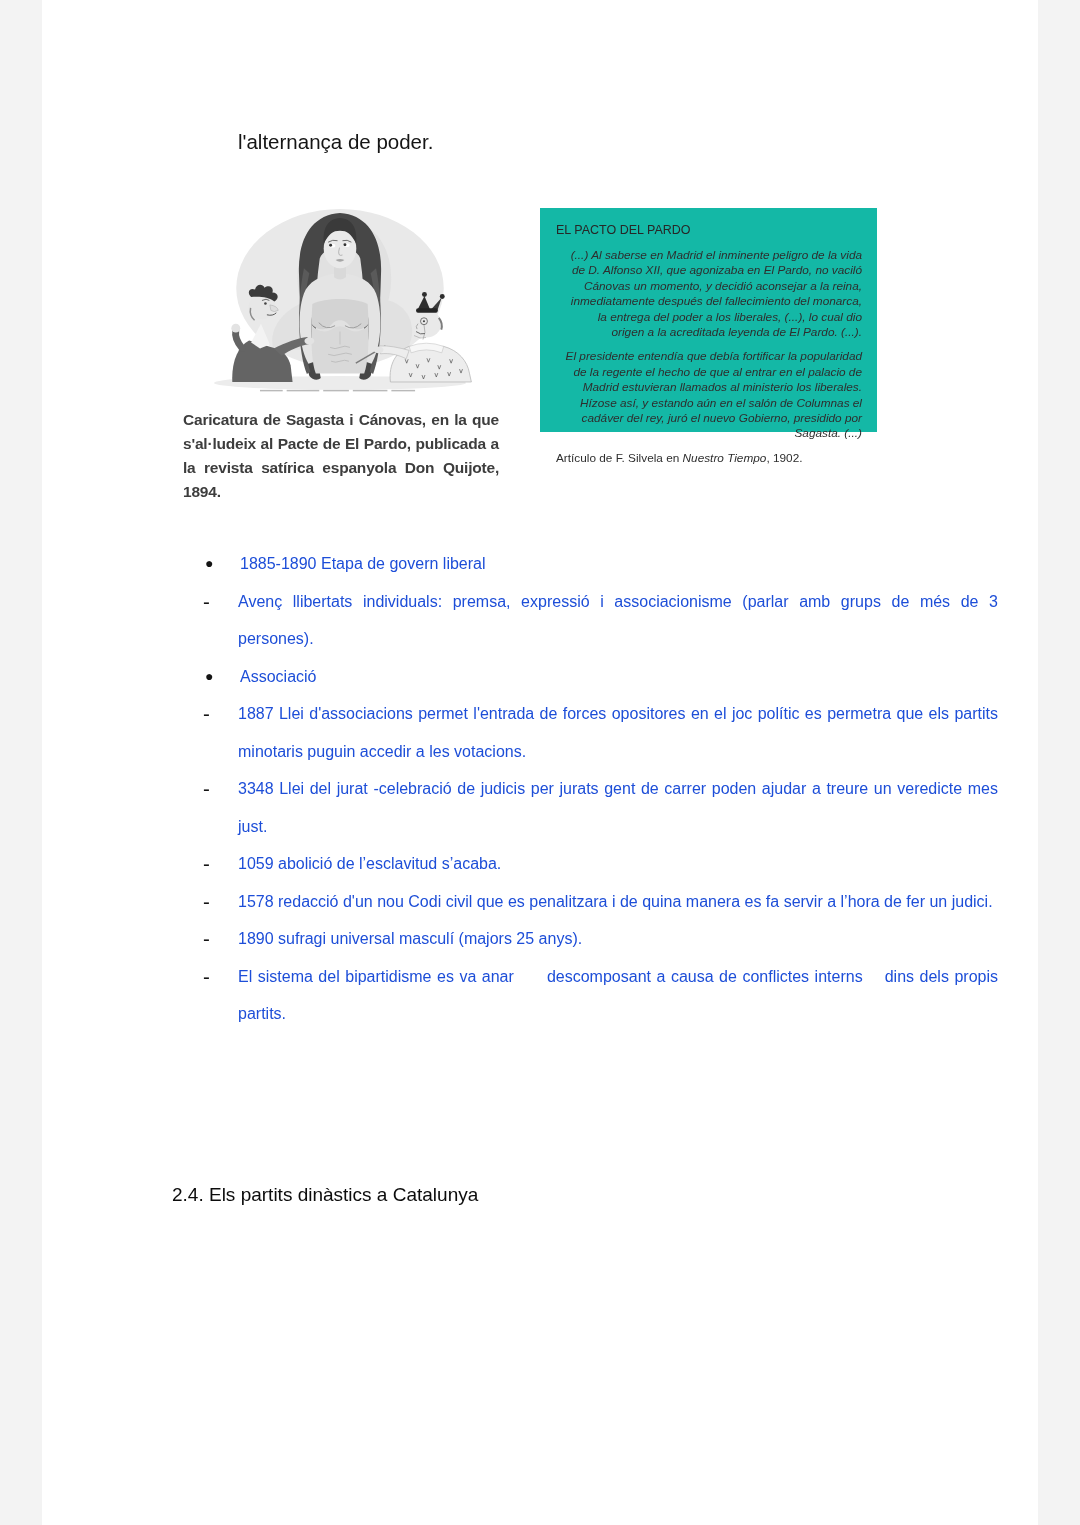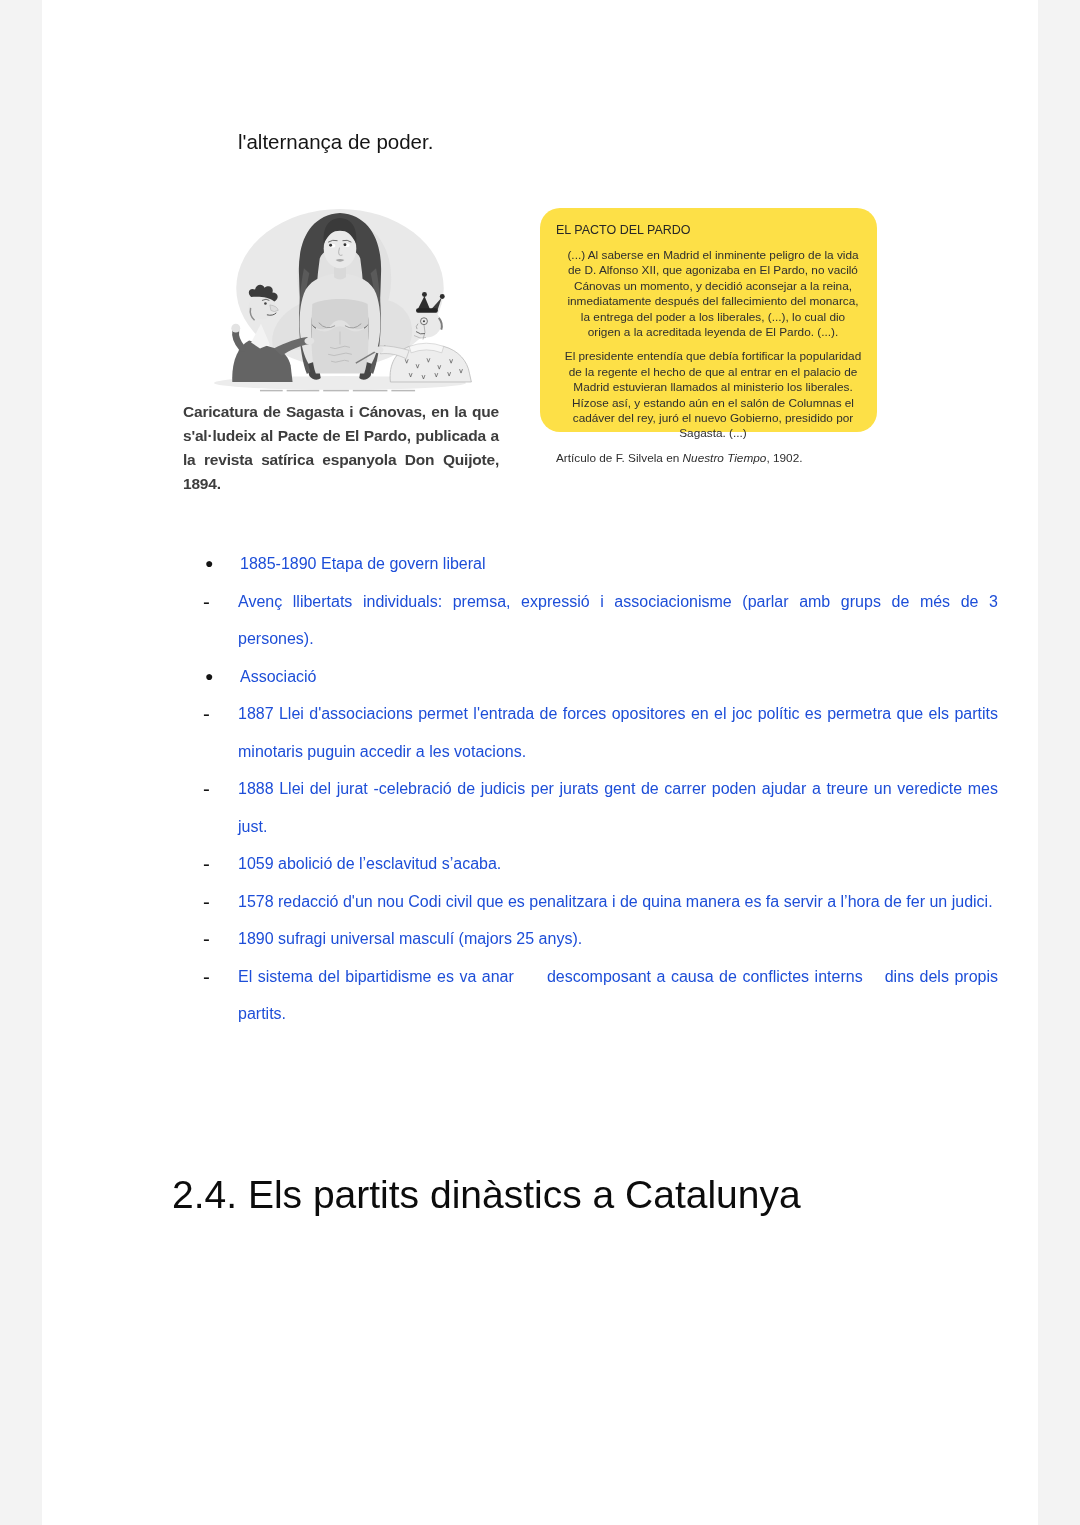--- a/index.html
+++ b/index.html
@@ -13,49 +13,49 @@
     overflow:hidden;
   }
   .intro{
     position:absolute;left:196px;top:128px;width:760px;
     font-size:20.5px;line-height:28px;color:#151515;
   }
   
   .figure{position:absolute;left:135px;top:199px;width:326px;}
   .figure svg{display:block;width:326px;height:198px;}
   .fig-caption{
-    margin-top:3px;margin-left:6px;width:316px;
+    margin-top:11px;margin-left:6px;width:316px;
     font-size:15.5px;line-height:24px;font-weight:bold;
     letter-spacing:-0.2px;color:#3d3d3d;text-align:justify;
   }
   
   .pacto{
     position:absolute;left:498px;top:208px;width:337px;height:224px;
     box-sizing:border-box;padding:15px 15px 10px 16px;
     color:#2e2e2e;
   }
   .pacto .title{font-size:12.5px;margin:0 0 11px 0;color:#272727;}
-  .pacto p{font-size:11.8px;line-height:15.4px;margin:0 0 9px 8px;text-align:center;}
+  .pacto p{font-size:11.8px;line-height:15.4px;margin:0 0 9px 8px;text-align:right;font-style:italic;}
   .pacto .attr{font-size:11.8px;text-align:left;margin:4px 2px 0 0;}
   .pacto .attr .src{font-style:italic;}
   
   .blist{position:absolute;left:161px;top:545px;width:795px;}
   .li{display:flex;align-items:flex-start;}
   .li-marker{
     width:35px;flex:0 0 35px;
     font-size:20.5px;line-height:37.5px;color:#141414;
   }
   .li-marker.bullet{font-size:14px;line-height:37.5px;padding-left:2px;}
   .li-text{
     flex:1;font-size:16px;line-height:37.5px;color:#1d4ed8;
     text-align:justify;
   }
   .heading2{
     position:absolute;left:130px;top:1176px;width:860px;
-    font-size:39px;line-height:38px;font-weight:400;color:#0c0c0c;
+    font-size:19px;line-height:38px;font-weight:400;color:#0c0c0c;
   }
 </style>
 </head>
 <body>
 
 <div class="page">
 
   <div class="intro">l'alternança de poder.</div>
 
   <div class="figure">
@@ -145,21 +145,21 @@
         <rect x="168" y="386" width="46" height="3"></rect>
         <rect x="222" y="386" width="66" height="3"></rect>
         <rect x="296" y="386" width="52" height="3"></rect>
         <rect x="356" y="386" width="70" height="3"></rect>
         <rect x="434" y="386" width="48" height="3"></rect>
       </g>
     </svg>
     <div class="fig-caption">Caricatura de Sagasta i Cánovas, en la que s'al·ludeix al Pacte de El Pardo, publicada a la revista satírica espanyola Don Quijote, 1894.</div>
   </div>
 
-  <div class="pacto" style="background-color: #fde047; border-radius: 20px;">
+  <div class="pacto" style="background-color: #14b8a6;">
     <div class="title">EL PACTO DEL PARDO</div>
     <p>(...) Al saberse en Madrid el inminente peligro de la vida de D. Alfonso XII, que agonizaba en El Pardo, no vaciló Cánovas un momento, y decidió aconsejar a la reina, inmediatamente después del fallecimiento del monarca, la entrega del poder a los liberales, (...), lo cual dio origen a la acreditada leyenda de El Pardo. (...).</p>
     <p>El presidente entendía que debía fortificar la popularidad de la regente el hecho de que al entrar en el palacio de Madrid estuvieran llamados al ministerio los liberales. Hízose así, y estando aún en el salón de Columnas el cadáver del rey, juró el nuevo Gobierno, presidido por Sagasta. (...)</p>
     <div class="attr"><span>Artículo de F. Silvela en </span><span class="src">Nuestro Tiempo</span><span>, 1902.</span></div>
   </div>
 
   <div class="blist">
       <div class="li">
       <span class="li-marker bullet">●</span>
       <span class="li-text">1885-1890 Etapa de govern liberal</span>
@@ -171,21 +171,21 @@
       <div class="li">
       <span class="li-marker bullet">●</span>
       <span class="li-text">Associació</span>
     </div>
       <div class="li">
       <span class="li-marker dash">-</span>
       <span class="li-text">1887 Llei d'associacions permet l'entrada de forces opositores en el joc polític es permetra que els partits minotaris puguin accedir a les votacions.</span>
     </div>
       <div class="li">
       <span class="li-marker dash">-</span>
-      <span class="li-text">1888 Llei del jurat -celebració de judicis per jurats gent de carrer poden ajudar a treure un veredicte mes just.</span>
+      <span class="li-text">3348 Llei del jurat -celebració de judicis per jurats gent de carrer poden ajudar a treure un veredicte mes just.</span>
     </div>
       <div class="li">
       <span class="li-marker dash">-</span>
       <span class="li-text">1059 abolició de l’esclavitud s’acaba.</span>
     </div>
       <div class="li">
       <span class="li-marker dash">-</span>
       <span class="li-text">1578 redacció d'un nou Codi civil que es penalitzara i de quina manera es fa servir a l’hora de fer un judici.</span>
     </div>
       <div class="li">

